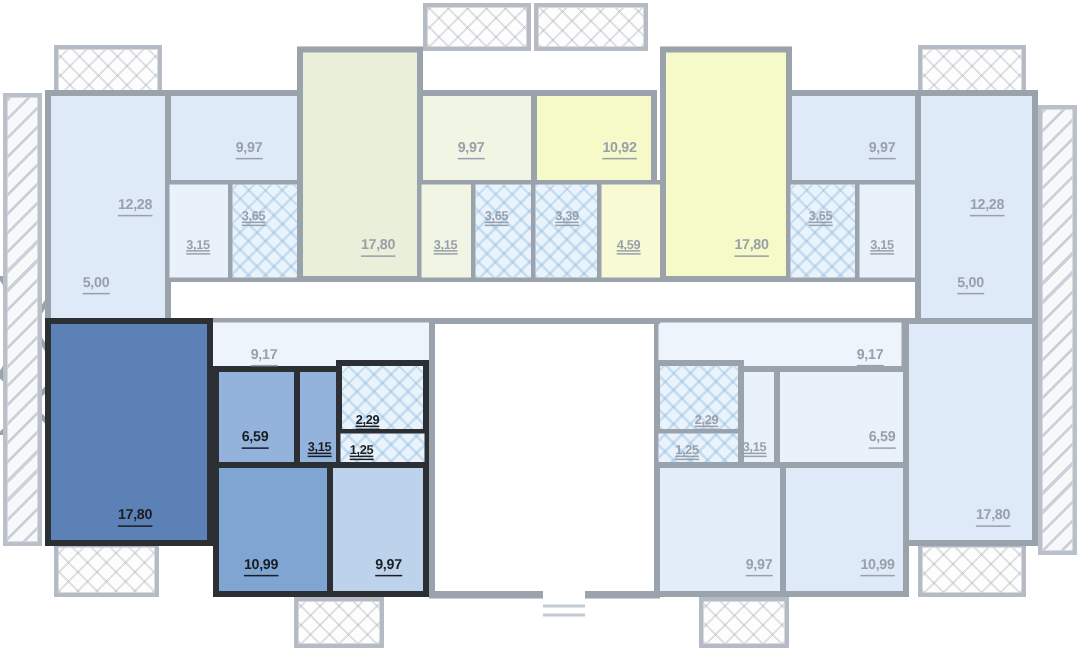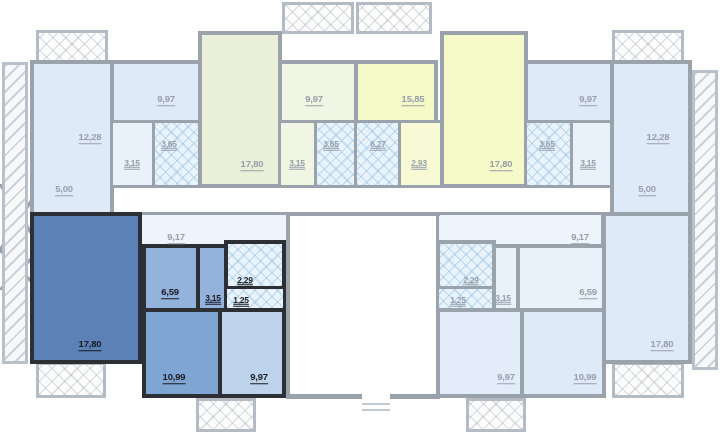--- a/index.html
+++ b/index.html
@@ -209,24 +209,24 @@
 
   <div class="lb" style="left:252px;top:164px;"><span class="u">17,80</span></div>
   <div class="lb" style="left:314px;top:99px;"><span class="u">9,97</span></div>
   <div class="lb s9" style="left:331px;top:144px;"><span class="u">3,65</span></div>
   <div class="lb s9" style="left:297px;top:163px;"><span class="u">3,15</span></div>
   <div class="balb" style="left:317px;top:15px;">
       <span>3,64</span>
       <span>1,09</span>
     </div>
 
-  <div class="lb" style="left:413px;top:99px;"><span class="u">15,85</span></div>
+  <div class="lb" style="left:413px;top:99px;"><span class="u">10,92</span></div>
   <div class="lb" style="left:501px;top:164px;"><span class="u">17,80</span></div>
-  <div class="lb s9" style="left:378px;top:144px;"><span class="u">6,27</span></div>
-  <div class="lb s9" style="left:419px;top:163px;"><span class="u">2,93</span></div>
+  <div class="lb s9" style="left:378px;top:144px;"><span class="u">3,39</span></div>
+  <div class="lb s9" style="left:419px;top:163px;"><span class="u">4,59</span></div>
   <div class="balb" style="left:394px;top:15px;">
       <span>3,98</span>
       <span>1,19</span>
     </div>
 
   <div class="lb" style="left:588px;top:99px;"><span class="u">9,97</span></div>
   <div class="lb s9" style="left:547px;top:144px;"><span class="u">3,65</span></div>
   <div class="lb s9" style="left:588px;top:163px;"><span class="u">3,15</span></div>
   <div class="lb" style="left:658px;top:137px;"><span class="u">12,28</span></div>
   <div class="lb" style="left:647px;top:189px;"><span class="u">5,00</span></div>

